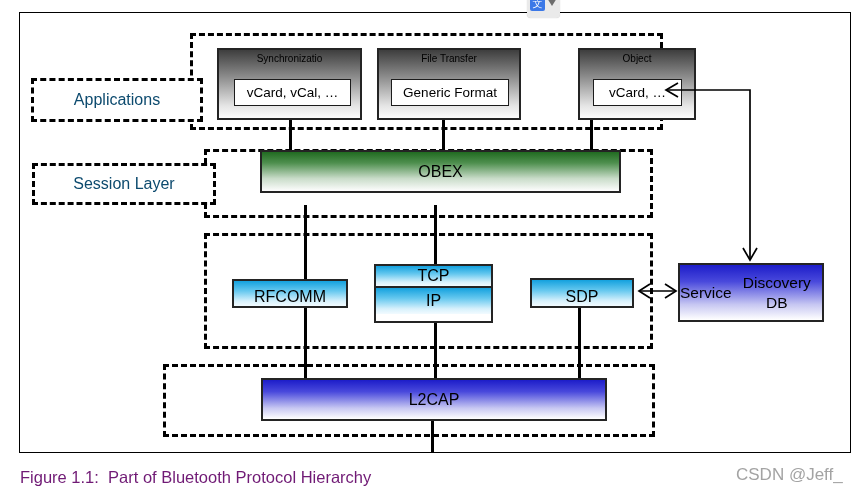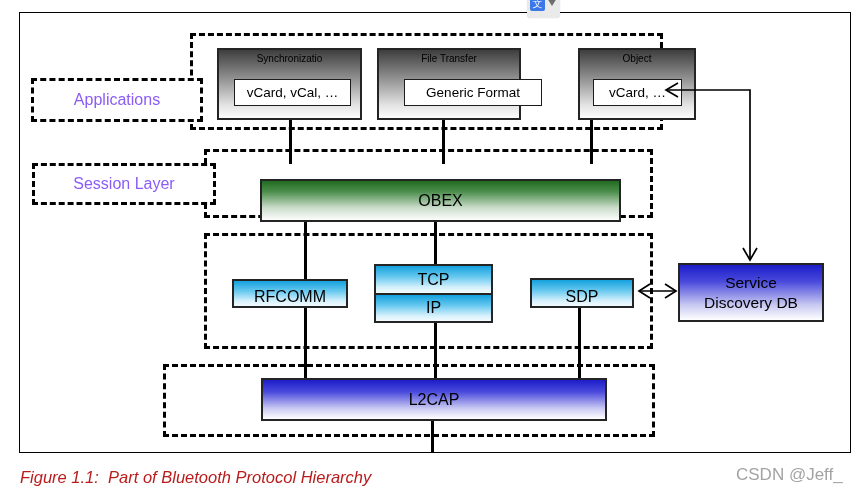--- a/index.html
+++ b/index.html
@@ -25,21 +25,21 @@
   .layer-box {
     border: 3px dashed #000;
     background: transparent;
     z-index: 1;
   }
   
   .label-box {
     border: 3px dashed #000;
     background: #ffffff;
     display: flex; align-items: center; justify-content: center;
-    font-size: 16px; color: #8b5cf6;
+    font-size: 16px; color: #0c4a6e;
     z-index: 4;
   }
 
   
   .vline { width: 3px; background: #000; z-index: 3; }
 
   
   .grad-box {
     border: 2px solid #242424;
     display: flex; align-items: center; justify-content: center;
@@ -71,35 +71,35 @@
   
   .tcpip { border: 2px solid #242424; z-index: 5; }
   .tcpip .half {
     display: flex; align-items: center; justify-content: center;
     font-size: 16px; color: #000;
   }
   .tcpip .half.bottom { border-top: 2px solid #242424; }
 
   
   .service-db {
-    flex-direction: column; line-height: 1.25; text-align: center;
+    flex-direction: row; line-height: 1.25; text-align: center;
     font-size: 15.5px;
   }
 
   
   svg.arrows {
     position: absolute; left: 0; top: 0;
     width: 864px; height: 499px;
     z-index: 6; pointer-events: none;
   }
 
   
   .caption {
     left: 20px; top: 468px;
-    font-size: 16.5px; font-style: italic; color: #b91c1c;
+    font-size: 16.5px; color: #701a75;
     white-space: pre; z-index: 7;
   }
   .wm-url {
     left: 588px; top: 474px;
     font-size: 13.5px; color: #d7d7d7;
     white-space: nowrap; z-index: 7;
   }
   .wm-csdn {
     left: 736px; top: 465px;
     font-size: 17px; color: #a3a3a3;
@@ -161,36 +161,36 @@
   <div class="abs label-box" style="left:32px; top:163px; width:184px; height:42px;">
     <span>Session Layer</span>
   </div>
 
   <div class="abs grad-box grad-gray app-box" style="left:217px; top:48px; width:145px; height:72px; display:block;">
     <div class="app-title">Synchronizatio</div>
     <div class="app-sub" style="left:15px; top:29px; width:117px; height:27px;">vCard, vCal, …</div>
   </div>
   <div class="abs grad-box grad-gray app-box" style="left:377px; top:48px; width:144px; height:72px; display:block;">
     <div class="app-title">File Transfer</div>
-    <div class="app-sub" style="left:25px; top:29px; width:138px; height:27px;">Generic Format</div>
+    <div class="app-sub" style="left:12px; top:29px; width:118px; height:27px;">Generic Format</div>
   </div>
   <div class="abs grad-box grad-gray app-box" style="left:534px; top:48px; width:118px; height:72px; display:block;margin-left:44px;">
     <div class="app-title">Object</div>
     <div class="app-sub" style="left:13px; top:29px; width:89px; height:27px;">vCard, …</div>
   </div>
 
-  <div class="abs grad-box grad-green" style="left:260px; top:179px; width:361px; height:43px;">
+  <div class="abs grad-box grad-green" style="left:260px; top:150px; width:361px; height:43px;">
     <span>OBEX</span>
   </div>
 
   <div class="abs grad-box grad-cyan" style="left:232px; top:279px; width:116px; height:29px;">
     <span>RFCOMM</span>
   </div>
   <div class="abs tcpip" style="left:374px; top:264px; width:119px; height:59px;">
-    <div class="half grad-cyan" style="height:27px;">
+    <div class="half grad-cyan" style="height:20px;">
       <span>TCP</span>
     </div>
     <div class="half bottom grad-cyan" style="height:28px;">
       <span>IP</span>
     </div>
   </div>
   <div class="abs grad-box grad-cyan" style="left:519px; top:278px; width:104px; height:30px;margin-left:11px;">
     <span>SDP</span>
   </div>
 

